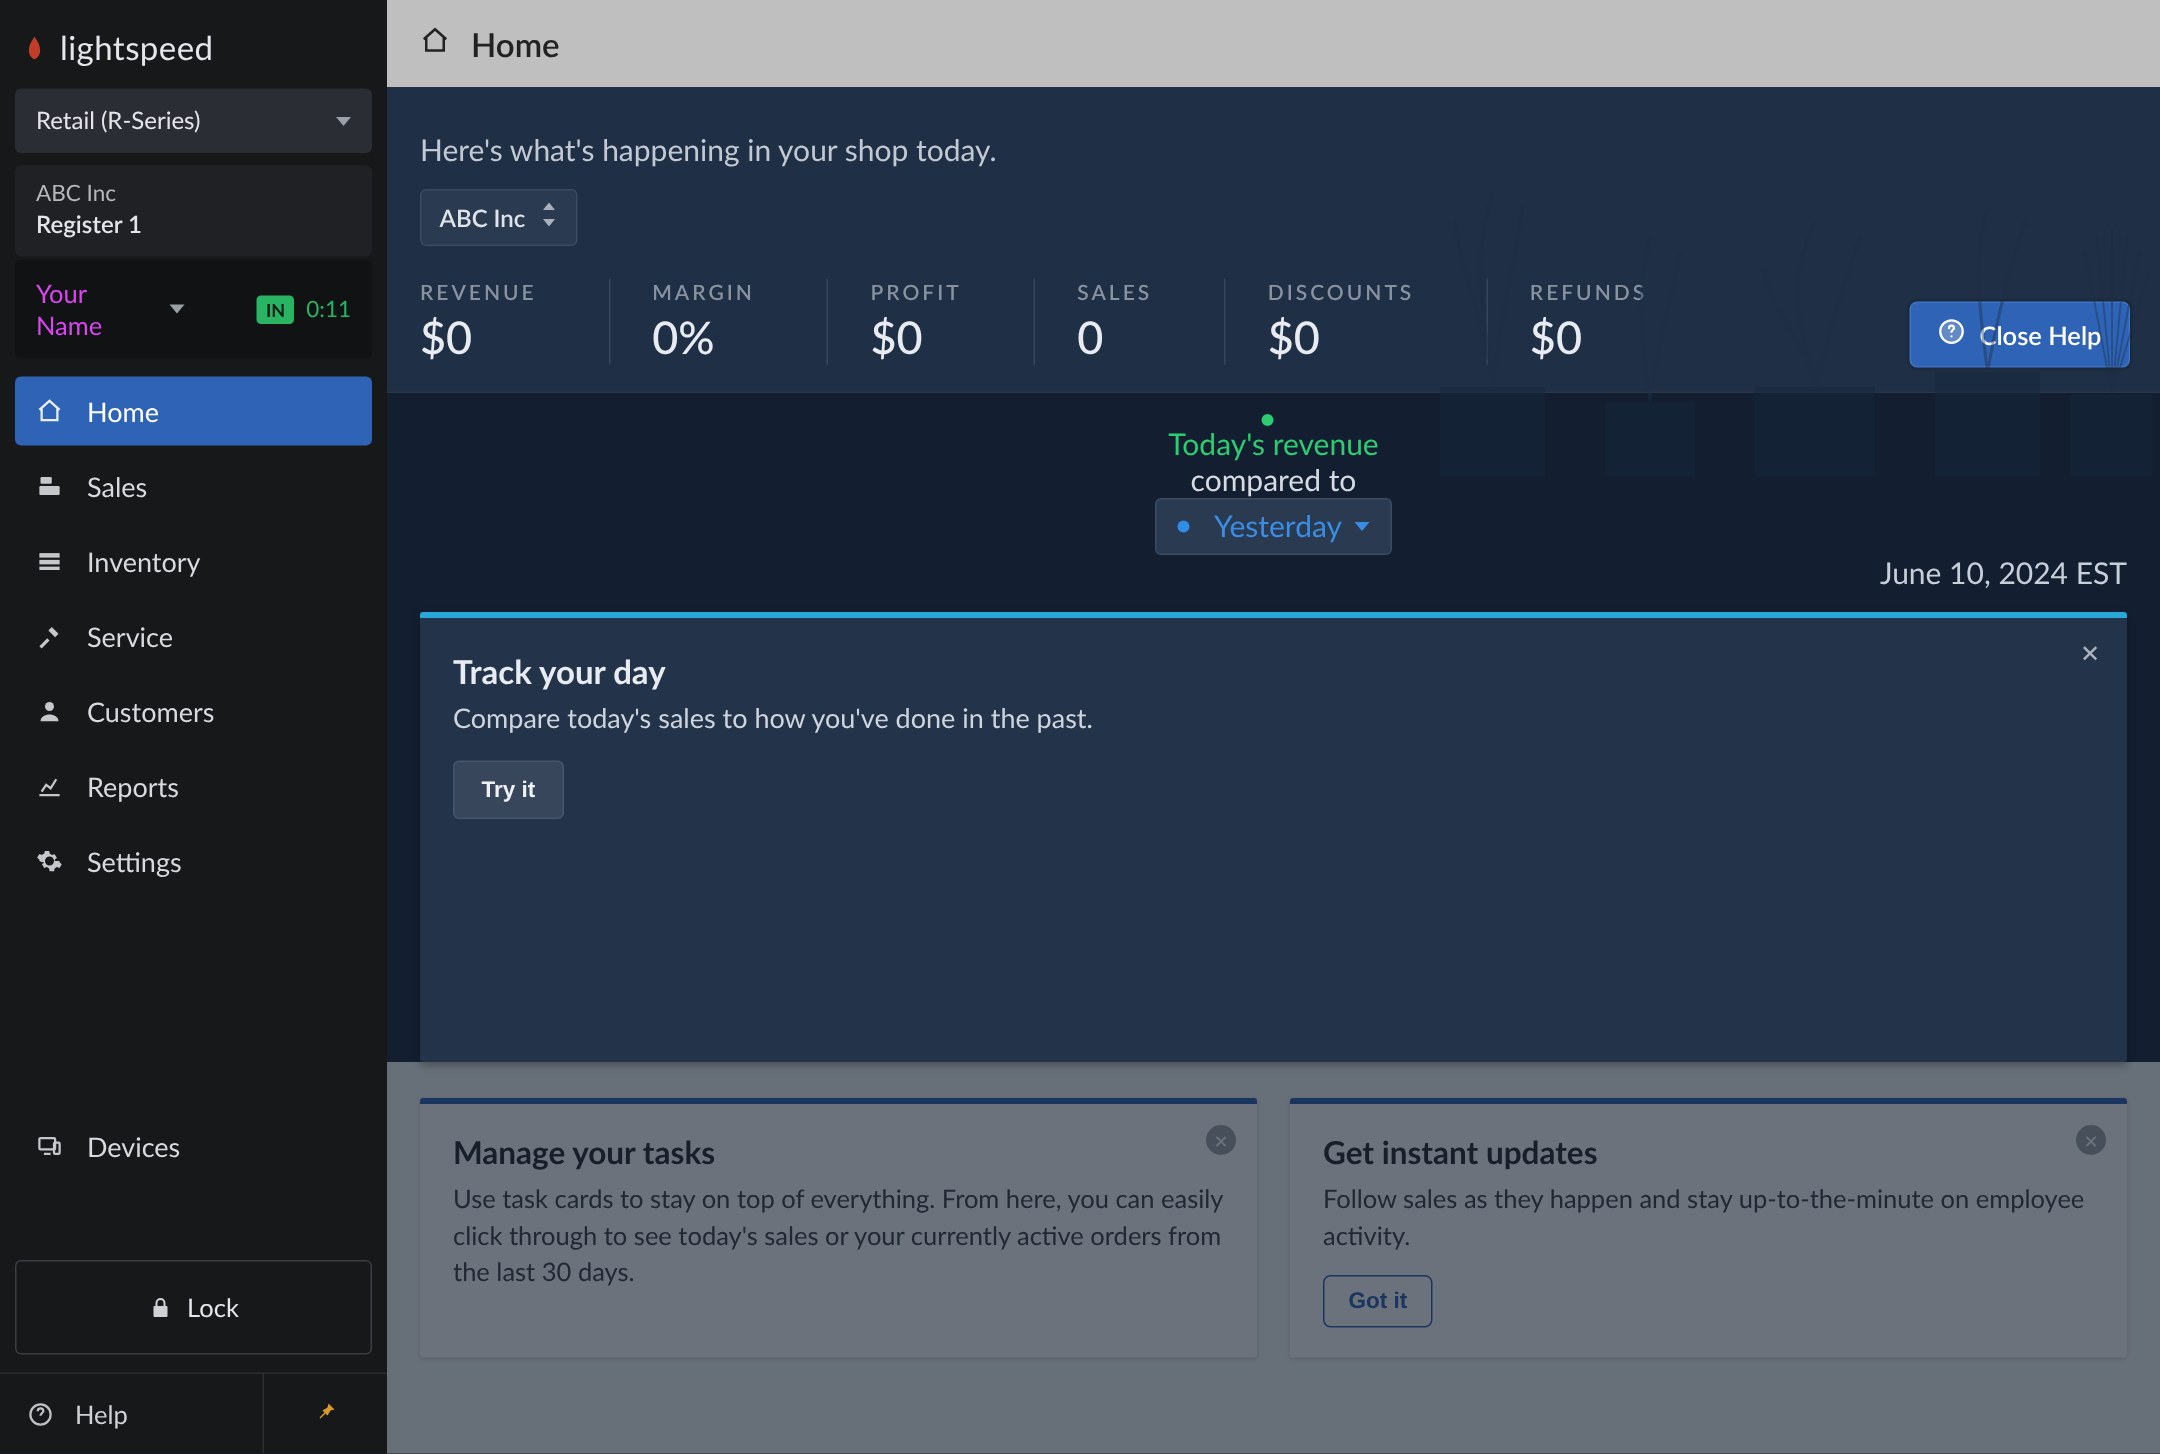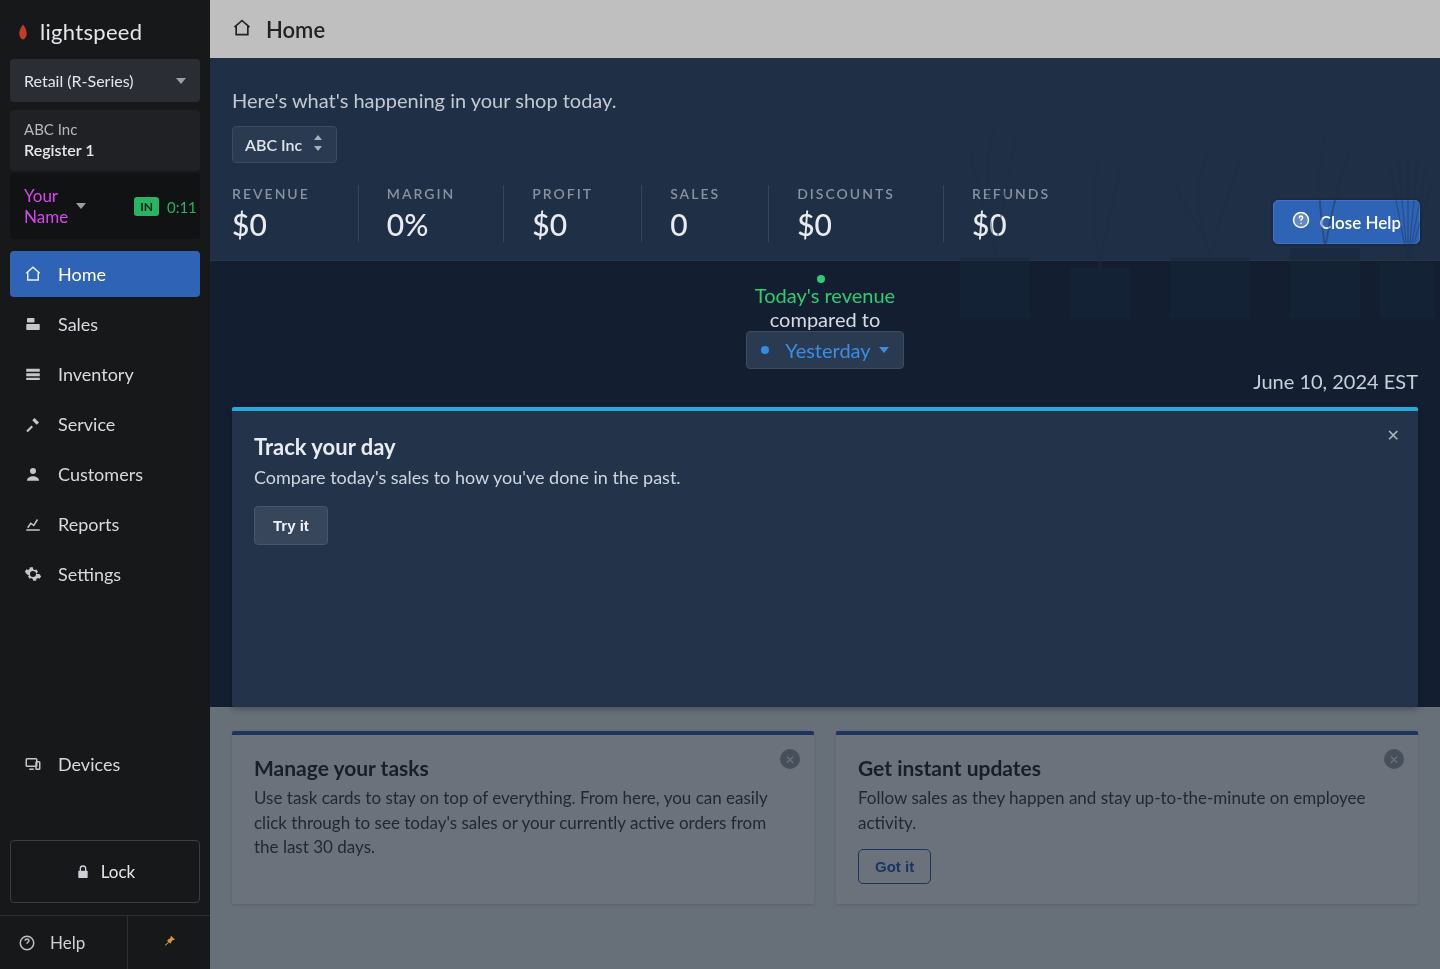--- a/index.html
+++ b/index.html
@@ -1,33 +1,33 @@
 <!DOCTYPE html>
 <html><head>
 <meta charset="utf-8">
 <style>
   * { box-sizing: border-box; margin: 0; padding: 0; }
   html, body { width: 1440px; height: 969px; font-family: -apple-system, BlinkMacSystemFont, "Segoe UI", "Lato", sans-serif; overflow: hidden; }
   body { display: flex; background: #17181a; color: #e4e6eb; }
 
   
-  .sidebar { width: 210px; background: #17181a; display: flex; flex-direction: column; height: 100%; }
+  .sidebar { width: 258px; background: #17181a; display: flex; flex-direction: column; height: 100%; }
   .brand { display: flex; align-items: center; gap: 8px; padding: 18px 14px 14px 14px; }
   .brand-text { font-size: 22px; font-weight: 400; color: #e4e6eb; letter-spacing: 0.3px; }
 
   .product-switcher { margin: 0 10px 8px 10px; background: #2a2d33; border-radius: 4px; padding: 12px 14px; display: flex; justify-content: space-between; align-items: center; cursor: pointer; }
 
   .register-box { margin: 0 10px 2px 10px; background: #1f2125; border-radius: 4px; padding: 10px 14px 12px 14px; }
   .reg-company { color: #b6b8bd; font-size: 15px; }
   .reg-name { color: #e4e6eb; font-size: 16px; font-weight: 600; margin-top: 2px; }
 
   .user-row { margin: 0 10px 12px 10px; background: #111214; border-radius: 4px; padding: 12px 14px; display: flex; align-items: center; justify-content: space-between; }
   .user-left { display: flex; align-items: center; gap: 8px; }
   .user-name { color: #d946ef; font-size: 17px; }
-  .user-right { display: flex; align-items: flex-end; gap: 8px; padding-left: 48px; }
+  .user-right { display: flex; align-items: flex-start; gap: 8px; padding-left: 48px; }
   .in-badge { background: #28b463; color: #0b2012; font-weight: 700; font-size: 12px; padding: 2px 6px; border-radius: 3px; }
   .timer { color: #28b463; font-size: 15px; }
 
   .nav { padding: 0 10px; flex: 1; }
   .nav-item { display: flex; align-items: center; gap: 16px; padding: 12px 14px; border-radius: 4px; color: #d8dadf; font-size: 18px; cursor: pointer; margin-bottom: 4px; }
   .nav-item.active { background: #2f63b5; color: #fff; }
   .nav-icon { width: 18px; height: 18px; display: inline-flex; align-items: center; justify-content: center; opacity: 0.9; }
   .nav-item svg { width: 18px; height: 18px; }
 
   .lock-btn { margin: 10px 10px 12px 10px; border: 1px solid #3a3d42; border-radius: 4px; padding: 20px 0; display: flex; align-items: center; justify-content: center; gap: 10px; color: #e4e6eb; font-size: 17px; cursor: pointer; background: transparent; }

